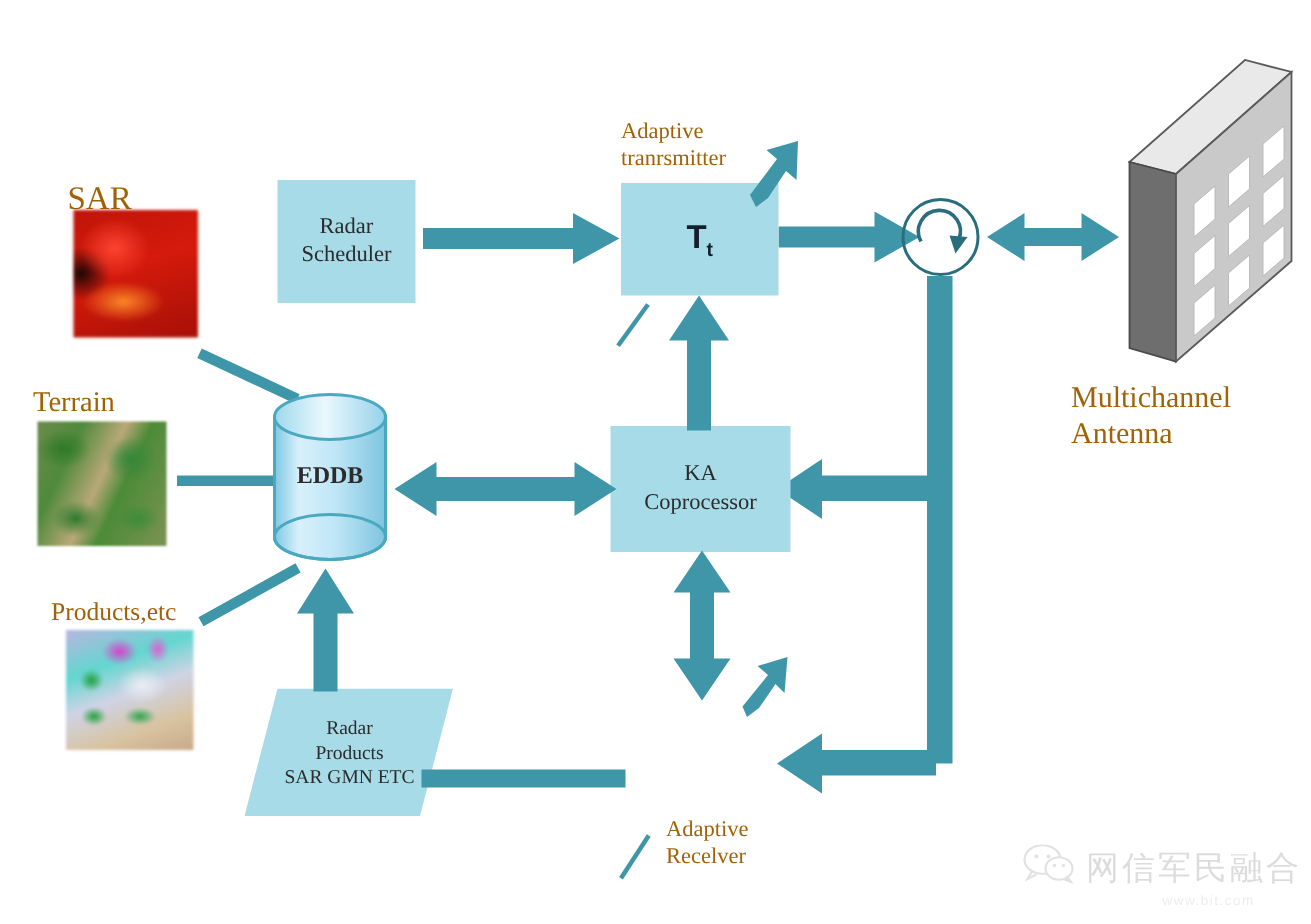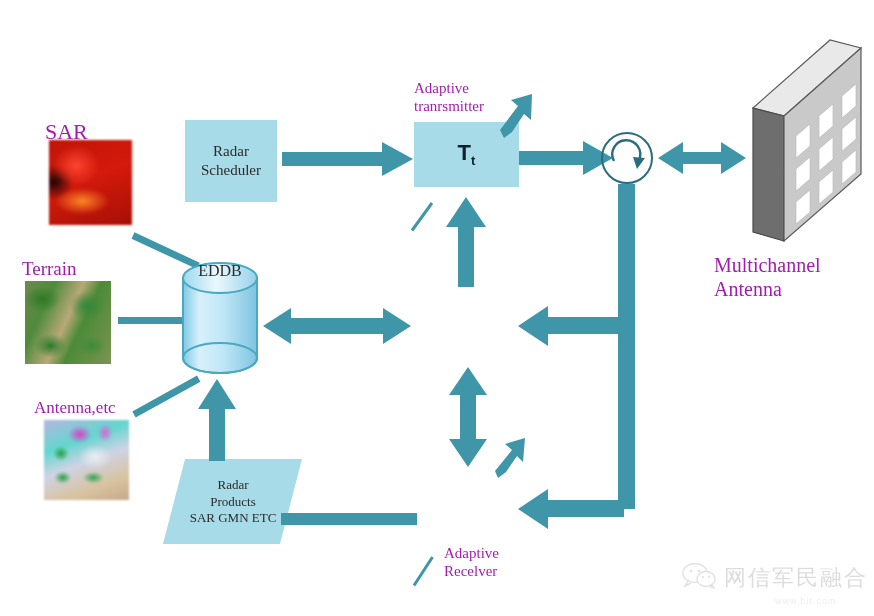--- a/index.html
+++ b/index.html
@@ -1,19 +1,19 @@
 <!DOCTYPE html>
 <html><head>
 <meta charset="utf-8">
 <style>
   html,body{margin:0;padding:0;background:#ffffff;}
   body{font-family:"Liberation Serif", serif;}
   #canvas{position:relative;width:874px;height:616px;background:#ffffff;overflow:hidden;}
   .abs{position:absolute;}
-  .lbl{color:#a21caf;font-family:"Liberation Serif", serif;line-height:1.18;white-space:pre-line;}
+  .lbl{color:#a16207;font-family:"Liberation Serif", serif;line-height:1.18;white-space:pre-line;}
   .box{background:#a7dbe8;box-sizing:border-box;display:flex;align-items:center;justify-content:center;text-align:center;}
   .box .txt{color:#2b2b2b;font-family:"Liberation Serif", serif;font-size:15px;line-height:1.25;white-space:pre-line;}
   .box .sym{font-family:"Liberation Sans", sans-serif;font-weight:bold;color:#141f2e;font-size:22px;}
   .box .sym sub{font-size:13px;}
   
   .thumb{box-sizing:border-box;}
   .sar-img{background:
       radial-gradient(ellipse 40% 34% at 33% 30%, rgba(255,70,50,0.95) 0%, rgba(220,20,12,0.0) 70%),
       radial-gradient(ellipse 46% 22% at 40% 72%, rgba(255,140,40,0.95) 0%, rgba(200,30,10,0.0) 72%),
       radial-gradient(ellipse 30% 26% at 6% 50%, rgba(20,5,5,0.95) 0%, rgba(120,10,10,0.0) 80%),
@@ -45,21 +45,21 @@
 <body>
 
 <div id="canvas">
 
   <div class="abs lbl" style="left:45px;top:119px;font-size:22px;">SAR</div>
   <div class="abs thumb sar-img" style="left:49px;top:140px;width:83px;height:85px;"></div>
 
   <div class="abs lbl" style="left:22px;top:258px;font-size:19px;">Terrain</div>
   <div class="abs thumb terrain-img" style="left:25px;top:281px;width:86px;height:83px;"></div>
 
-  <div class="abs lbl" style="left:34px;top:398px;font-size:17px;">Antenna,etc</div>
+  <div class="abs lbl" style="left:34px;top:398px;font-size:17px;">Products,etc</div>
   <div class="abs thumb tracker-img" style="left:44px;top:420px;width:85px;height:80px;"></div>
 
   <div class="plain-line" style="left:133px;top:232px;width:72px;height:7px;transform:rotate(25deg);transform-origin:left center;"></div>
   <div class="plain-line" style="left:118px;top:317px;width:68px;height:7px;"></div>
   <div class="plain-line" style="left:134px;top:411px;width:74px;height:7px;transform:rotate(-29deg);transform-origin:left center;"></div>
 
   <div class="abs" style="left:180px;top:262px;width:80px;height:112px;">
     <svg width="80" height="112" viewBox="0 0 80 112">
       <defs>
         <linearGradient id="cylg" x1="0" y1="0" x2="1" y2="0">
@@ -71,37 +71,37 @@
         <linearGradient id="capg" x1="0" y1="0" x2="1" y2="0">
           <stop offset="0%" stop-color="#9fd8ee"></stop>
           <stop offset="45%" stop-color="#eaf8fd"></stop>
           <stop offset="100%" stop-color="#96d2ea"></stop>
         </linearGradient>
       </defs>
       <path d="M3,16 L3,96 A37,15 0 0 0 77,96 L77,16 Z" fill="url(#cylg)" stroke="#4aa8bf" stroke-width="2"></path>
       <ellipse cx="40" cy="16" rx="37" ry="15" fill="url(#capg)" stroke="#4aa8bf" stroke-width="2"></ellipse>
       <ellipse cx="40" cy="96" rx="37" ry="15" fill="none" stroke="#4aa8bf" stroke-width="2"></ellipse>
     </svg>
-    <div class="abs" style="left:0;top:0;width:80px;height:112px;display:flex;justify-content:center;">
+    <div class="abs" style="left:0;top:0;width:80px;height:112px;display:flex;align-items:center;justify-content:center;font-weight:bold;">
       <span style="font-family:'Liberation Serif',serif;font-size:16px;color:#2b2b2b;">EDDB</span>
     </div>
   </div>
 
   <div class="abs box" style="left:185px;top:120px;width:92px;height:82px;">
     <span class="txt">Radar
 Scheduler</span>
   </div>
 
   <div class="arrow-h" style="left:282px;top:140px;width:132px;height:38px;">
     <svg width="132" height="38" viewBox="0 0 132 38">
         <polygon points="0,12 100,12 100,2 131,19 100,36 100,26 0,26" fill="#3e96a8"></polygon>
       </svg>
   </div>
 
-  <div class="abs box" style="left:414px;top:122px;width:105px;height:65px;">
+  <div class="abs box" style="left:414px;top:122px;width:105px;height:75px;">
     <span class="sym"><span>T</span><sub>t</sub></span>
   </div>
 
   <div class="abs lbl" style="left:414px;top:80px;font-size:15px;">Adaptive
 tranrsmitter</div>
   <div class="arrow-v" style="left:498px;top:88px;width:40px;height:52px;">
     <svg width="40" height="52" viewBox="0 0 40 52">
         <polygon points="6,50 14,44 26,26 33,32 34,6 13,12 20,18 2,42" fill="#3e96a8"></polygon>
       </svg>
   </div>
@@ -161,20 +161,24 @@
       </svg>
   </div>
 
   <div class="plain-line" style="left:540px;top:500px;width:84px;height:17px;"></div>
   <div class="arrow-h" style="left:518px;top:488px;width:34px;height:42px;">
     <svg width="34" height="42" viewBox="0 0 34 42">
         <polygon points="0,21 30,1 30,41" fill="#3e96a8"></polygon>
       </svg>
   </div>
 
+  <div class="abs box" style="left:407px;top:284px;width:120px;height:84px;">
+    <span class="txt">KA
+Coprocessor</span>
+  </div>
 
   <div class="arrow-h" style="left:262px;top:306px;width:150px;height:40px;">
     <svg width="150" height="40" viewBox="0 0 150 40">
       <polygon points="1,20 29,2 29,12 121,12 121,2 149,20 121,38 121,28 29,28 29,38" fill="#3e96a8"></polygon>
     </svg>
   </div>
 
   <div class="arrow-v" style="left:445px;top:196px;width:42px;height:92px;">
     <svg width="42" height="92" viewBox="0 0 42 92">
         <polygon points="21,1 41,31 29,31 29,91 13,91 13,31 1,31" fill="#3e96a8"></polygon>

